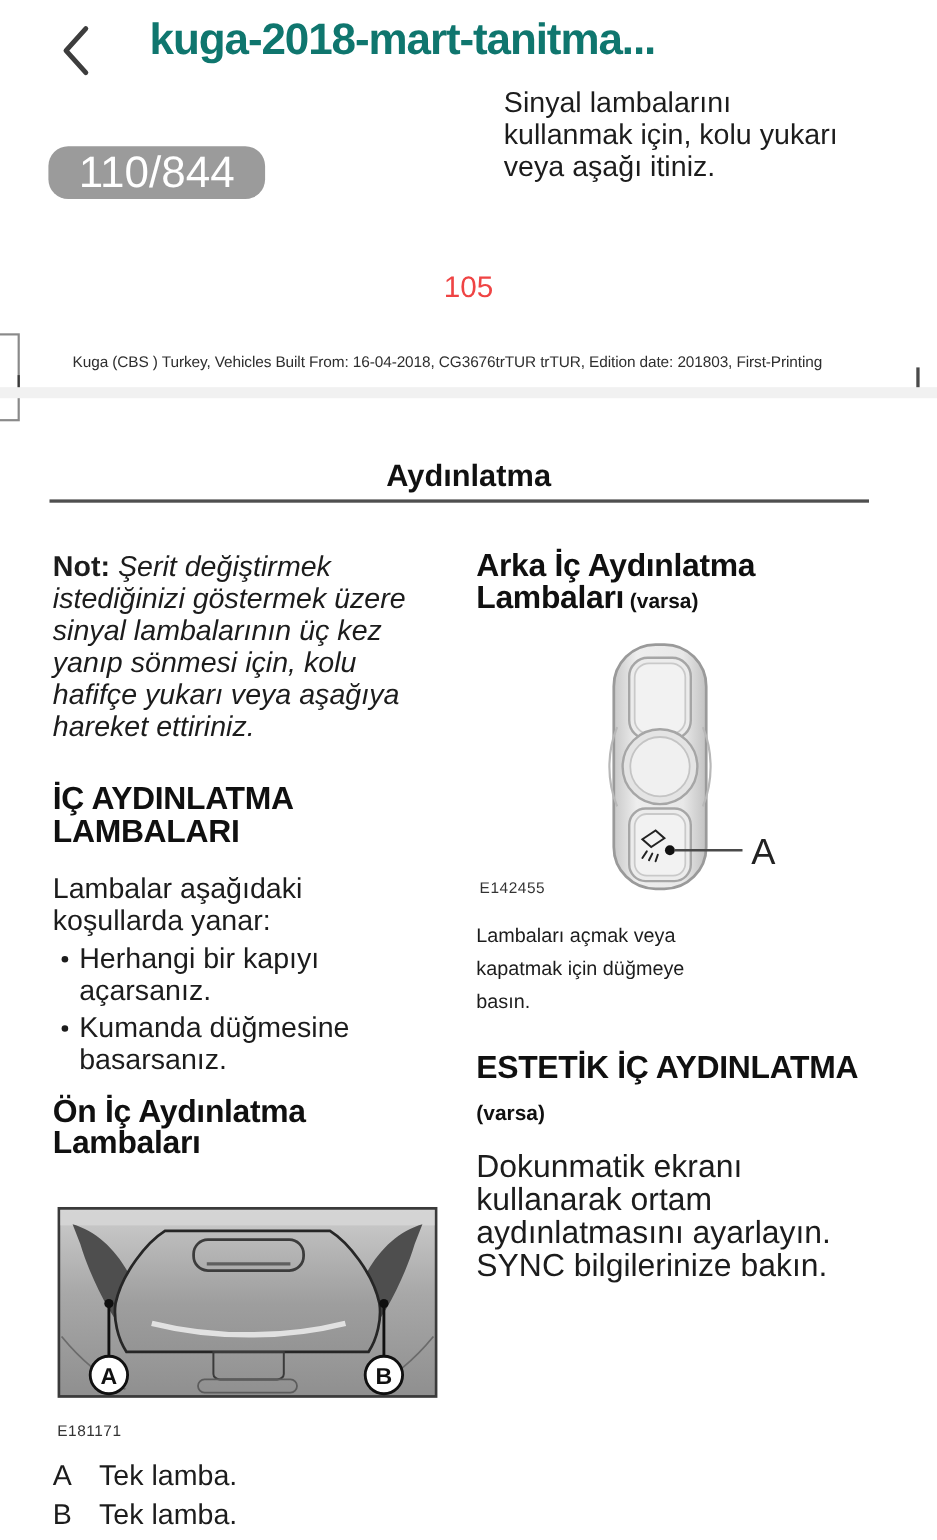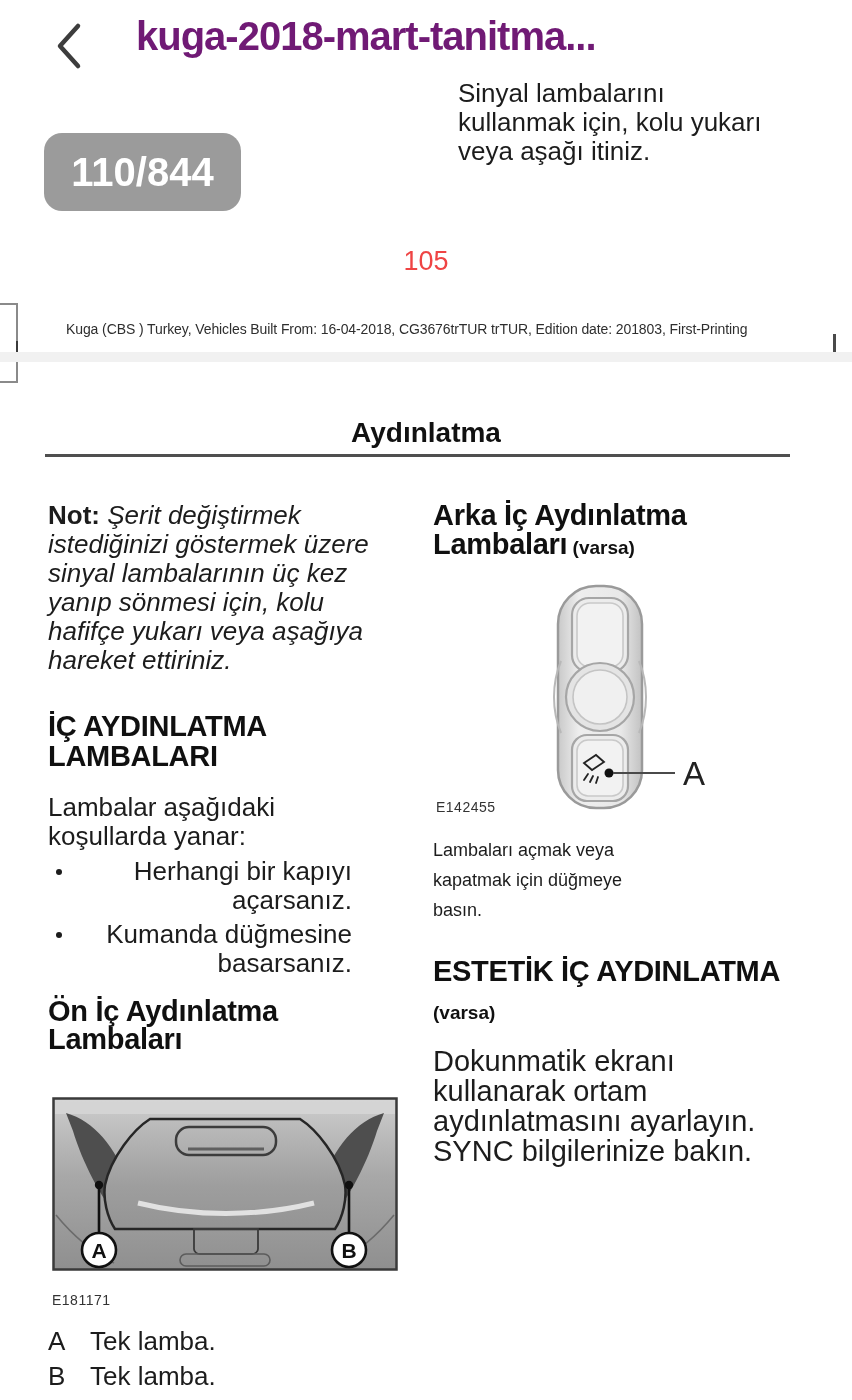--- a/index.html
+++ b/index.html
@@ -7,27 +7,27 @@
   .screen {
     position:relative; width:852px; height:1400px;
     background:#ffffff; overflow:hidden;
     font-family:"Liberation Sans", sans-serif;
     color:#1c1c1c;
   }
   
   .back-btn { position:absolute; left:50px; top:18px; width:40px; height:56px; cursor:pointer; }
   .doc-title {
     position:absolute; left:136px; top:14px; width:600px;
-    font-size:40px; font-weight:700; letter-spacing:-1px; color:#701a75;
+    font-size:40px; font-weight:700; letter-spacing:-1px; color:#0f766e;
     white-space:nowrap;
   }
   .page-badge {
-    position:absolute; left:44px; top:133px; width:197px; height:78px;
+    position:absolute; left:44px; top:133px; width:197px; height:48px;
     border-radius:18px; display:flex; align-items:center; justify-content:center;
-    font-size:40px; font-weight:700; color:#ffffff; letter-spacing:0;
+    font-size:40px; font-weight:400; color:#ffffff; letter-spacing:0;
   }
   
   .prev-para {
     position:absolute; left:458px; top:79px; width:380px;
     font-size:26px; line-height:30px; color:#222;
     white-space:pre-line;
   }
   .page-number {
     position:absolute; left:0; top:246px; width:852px;
     text-align:center; font-size:27px; color:#ef4444;
@@ -60,21 +60,21 @@
   }
   .h1-left { left:48px; top:711px; width:320px; }
   .intro-para { position:absolute; left:48px; top:793px; width:310px; }
   .bullet-row { position:absolute; left:48px; width:320px; display:flex; }
   .bullet-row.b1 { top:857px; }
   .bullet-row.b2 { top:920px; }
   .bullet-marker {
     width:6px; height:6px; border-radius:50%; background:#1c1c1c;
     margin:12px 10px 0 8px; flex:none;
   }
-  .bullet-text { width:280px;text-align:right; }
+  .bullet-text { width:280px; }
   .h2-left { left:48px; top:997px; width:320px; line-height:28px; }
   .figure-left { position:absolute; left:52px; top:1097px; width:346px; height:174px; }
   .fig-caption { position:absolute; font-size:14px; color:#333; letter-spacing:0.5px; }
   .cap-left  { left:52px; top:1292px; }
   .legend-row { position:absolute; left:48px; width:340px; display:flex; }
   .legend-row.l1 { top:1327px; }
   .legend-row.l2 { top:1362px; }
   .legend-key { width:42px; flex:none; }
   
   .h1-right { left:433px; top:501px; width:340px; line-height:29px; }

